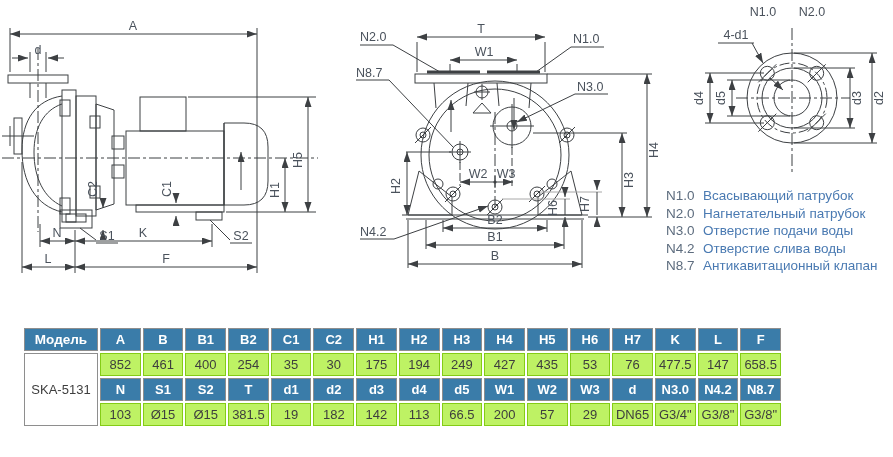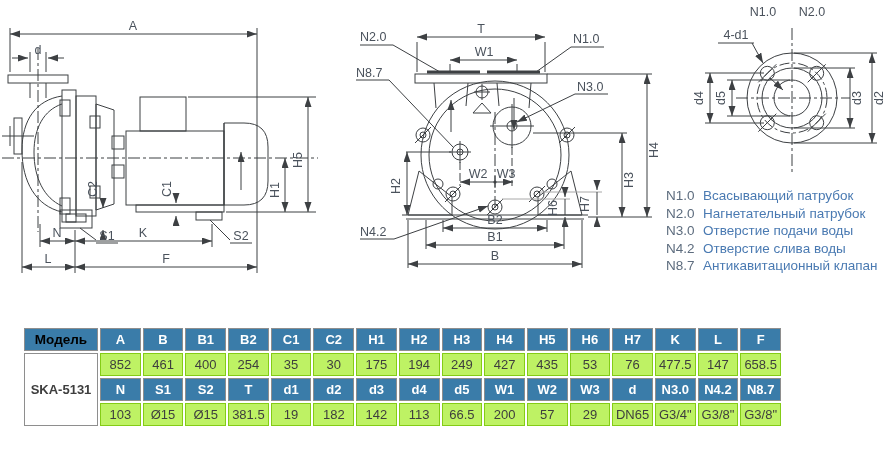--- a/index.html
+++ b/index.html
@@ -9,22 +9,22 @@
   svg text{font-family:"Liberation Sans",sans-serif;font-size:12.5px;fill:#4a525c;}
   .legend{position:absolute;left:666px;top:187px;font-size:13.5px;line-height:17.5px;}
   .legend-row{white-space:nowrap;}
   .lcode{display:inline-block;width:37px;color:#5d6c7e;}
   .ltext{color:#4a7ab2;}
   table.dim{position:absolute;left:22px;top:326px;width:761px;border-collapse:separate;
             border-spacing:2px;table-layout:fixed;font-size:13px;}
   table.dim td{height:21px;text-align:center;vertical-align:middle;padding:0;}
   td.hdr{background:#3a7ca9;color:#ffffff;font-weight:bold;border:1px solid #8e8e8e;}
   td.val{background:#bef264;color:#3e3e3e;border:1px solid #84cc16;}
-  td.model-h{background:#3a7ca9;color:#000000;font-weight:bold;border:1px solid #8e8e8e;font-size:13.5px;}
-  td.model-v{background:#ffffff;color:#3e3e3e;font-weight:bold;border:1px solid #8e8e8e;}
+  td.model-h{background:#3a7ca9;color:#ffffff;font-weight:bold;border:1px solid #8e8e8e;font-size:13.5px;}
+  td.model-v{background:#ffffff;color:#3e3e3e;font-weight:normal;border:1px solid #8e8e8e;}
 </style>
 </head>
 <body>
 
 <div class="canvas">
 
   <svg style="left:0;top:0" width="332" height="312" viewBox="0 0 332 312">
     <defs>
       <marker id="arr" markerWidth="11" markerHeight="8" refX="10" refY="3.5" orient="auto-start-reverse">
         <path d="M0,0 L10,3.5 L0,7 Z" fill="#3d4043"></path>

